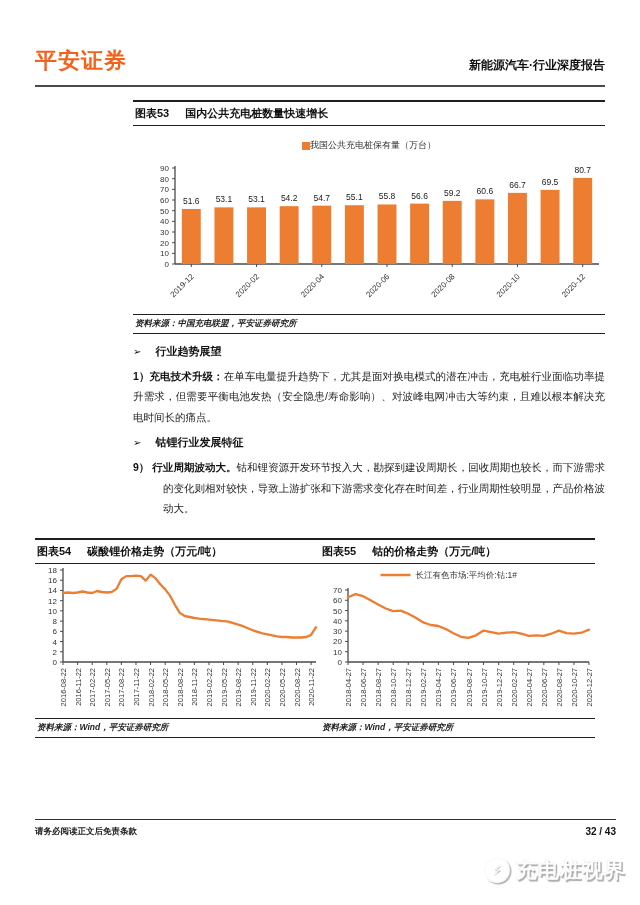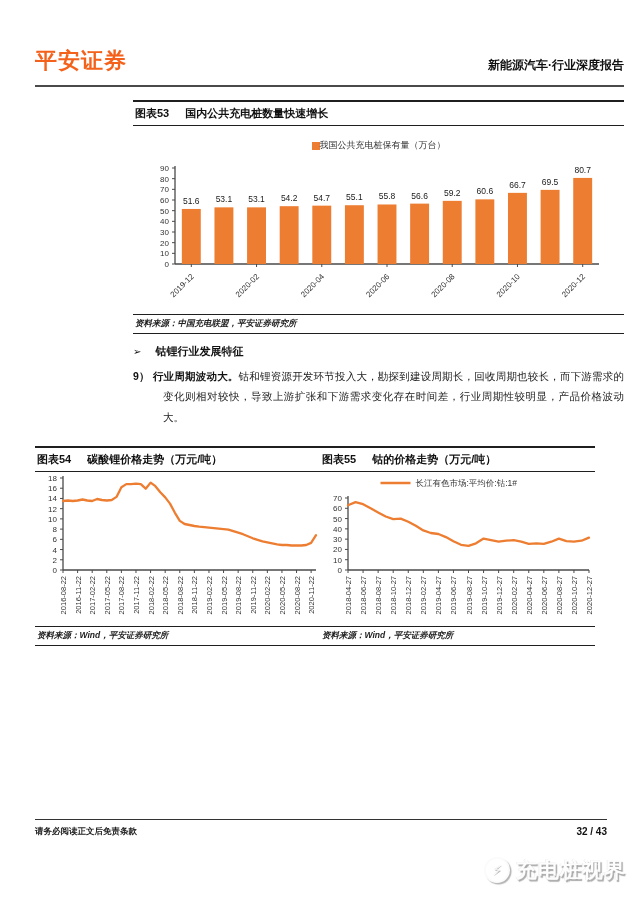--- a/index.html
+++ b/index.html
@@ -1,19 +1,19 @@
 <!DOCTYPE html>
 <html><head>
 <meta charset="utf-8">
 <style>
   * { margin:0; padding:0; box-sizing:border-box; }
   html,body { background:#fff; }
   body { font-family:"Liberation Sans","DejaVu Sans",sans-serif; color:#222; }
   .page { position:relative; width:640px; height:905px; background:#fff; overflow:hidden;
-          padding:46px 16px 0 35px; }
+          padding:46px 35px 0 35px; }
 
   
   .hdr { display:flex; justify-content:space-between; align-items:flex-end; }
   .logo { font-size:22px; font-weight:bold; letter-spacing:1px; }
   .report-type { font-size:12px; font-weight:bold; color:#111; padding-bottom:2px;text-align:center; }
   .hdr-rule { border:none; border-top:2px solid #4a4a4a; margin-top:9px; }
 
   
   .indent { margin-left:98px; }
   .fig { margin-top:13px; }
@@ -34,21 +34,21 @@
   .para { font-size:10.5px; line-height:1.95; text-align:justify; margin-top:7px; color:#1c1c1c; }
   .para b { color:#111; }
   .hang { padding-left:30px; text-indent:-30px; }
   .sec-title { font-size:14.5px; font-weight:bold; color:#111; margin-top:15px; }
 
   
   .charts-row { display:flex; gap:0; margin-top:6px; }
   .col-l { width:285px; } .col-r { width:275px; }
 
   
-  .footer { position:absolute; left:35px; right:33px; top:819px;
+  .footer { position:absolute; left:35px; right:24px; top:819px;
             border-top:1.5px solid #333; display:flex; justify-content:space-between;
             padding-top:6px; }
   .disclaimer { font-size:8.5px; font-weight:bold; color:#222; }
   .pagenum { font-size:10px; font-weight:bold; color:#111; }
 
   
   .watermark { position:absolute; right:14px; top:856px; display:flex; align-items:center; gap:6px; }
   .wm-text { font-size:21px; font-weight:bold; color:#fdfdfd;
              text-shadow:1.5px 1.5px 1px #a9a9a9, -0.5px -0.5px 0 #e6e6e6; letter-spacing:1px; }
   .wm-icon { width:26px; height:26px; border-radius:50%; border:2.5px solid #fbfbfb;
@@ -137,20 +137,24 @@
         <text x="322.2307692307692" y="123" font-size="8" text-anchor="end" fill="#333" font-family="Liberation Sans, DejaVu Sans, sans-serif" transform="rotate(-45 322.2307692307692 123)">2020-08</text>
         <line x1="384.46153846153845" y1="110" x2="384.46153846153845" y2="113" stroke="#4a4a4a" stroke-width="1"></line>
         <text x="387.46153846153845" y="123" font-size="8" text-anchor="end" fill="#333" font-family="Liberation Sans, DejaVu Sans, sans-serif" transform="rotate(-45 387.46153846153845 123)">2020-10</text>
         <line x1="449.6923076923077" y1="110" x2="449.6923076923077" y2="113" stroke="#4a4a4a" stroke-width="1"></line>
         <text x="452.6923076923077" y="123" font-size="8" text-anchor="end" fill="#333" font-family="Liberation Sans, DejaVu Sans, sans-serif" transform="rotate(-45 452.6923076923077 123)">2020-12</text>
       </svg>
     <div class="fig-source">资料来源：中国充电联盟，平安证券研究所</div>
   </section>
 
   <div class="bodytext indent">
+    <div class="bullet-head">
+      <span class="arrow">➢</span><span>行业趋势展望</span>
+    </div>
+    <p class="para"><b>1）充电技术升级：</b><span>在单车电量提升趋势下，尤其是面对换电模式的潜在冲击，充电桩行业面临功率提升需求，但需要平衡电池发热（安全隐患/寿命影响）、对波峰电网冲击大等约束，且难以根本解决充电时间长的痛点。</span></p>
 
     <div class="bullet-head">
       <span class="arrow">➢</span><span>钴锂行业发展特征</span>
     </div>
     <p class="para hang"><b>9） 行业周期波动大。</b><span>钴和锂资源开发环节投入大，勘探到建设周期长，回收周期也较长，而下游需求的变化则相对较快，导致上游扩张和下游需求变化存在时间差，行业周期性较明显，产品价格波动大。</span></p>
   </div>
 
   <div class="charts-row">
     <section class="fig col-l">
       <div class="fig-head">

